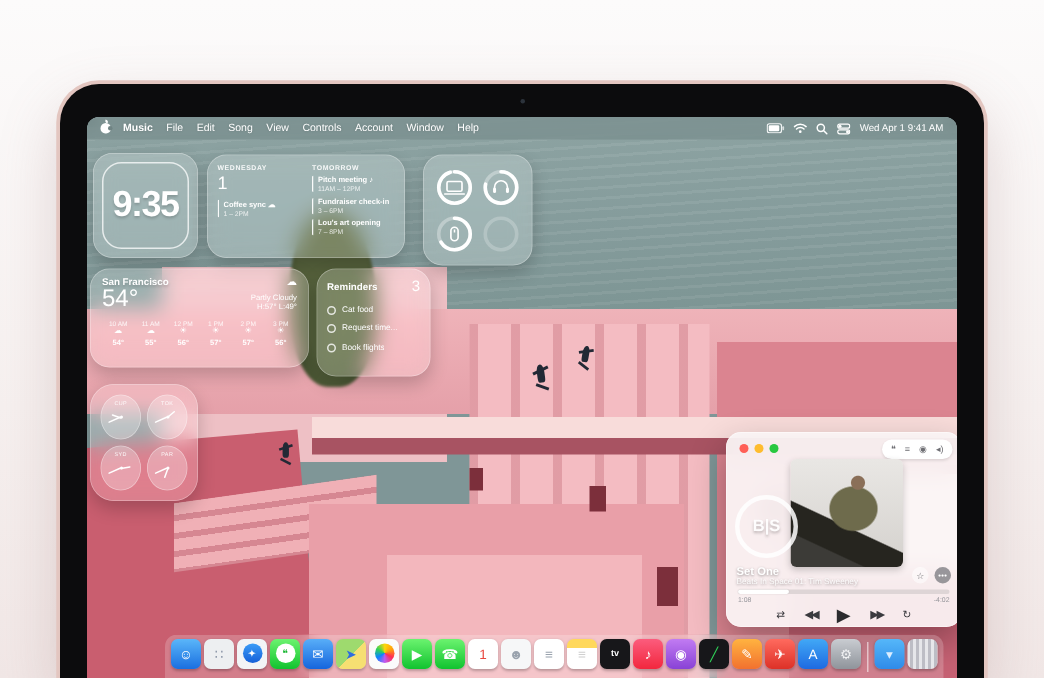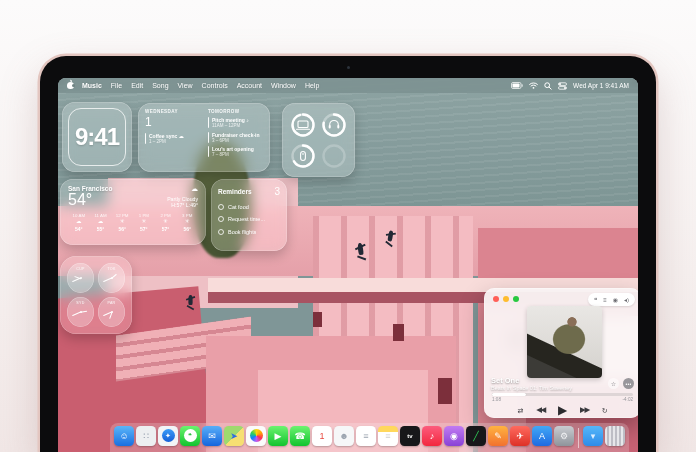--- a/index.html
+++ b/index.html
@@ -245,21 +245,21 @@
             <circle cx="2" cy="2.1" r="1" fill="#fff"></circle>
             <rect x="0.5" y="4.6" width="8" height="2.6" rx="1.3" fill="none" stroke="#fff" stroke-width="0.8"></rect>
             <circle cx="7" cy="5.9" r="1" fill="#fff"></circle>
           </svg>
           <span class="menu-clock">Wed Apr 1  9:41 AM</span>
         </div>
       </div>
 
       <div class="widget w-clock">
         <div class="clock-frame">
-          <span class="clock-time">9:41</span>
+          <span class="clock-time">9:35</span>
         </div>
       </div>
 
       <div class="widget w-cal">
         <div class="cal-col">
           <div class="cal-label">WEDNESDAY</div>
           <div class="cal-date">1</div>
           <div id="today-events">
               <div class="cal-event">
                 <div class="ev-title">Coffee sync ☁</div>
@@ -423,20 +423,21 @@
             <span class="t-dot" style="background: rgb(254, 188, 46);"></span>
             <span class="t-dot" style="background: rgb(40, 200, 64);"></span>
           </div>
         <div class="ptoolbar" id="ptoolbar">
             <span class="ptool">❝</span>
             <span class="ptool">≡</span>
             <span class="ptool">◉</span>
             <span class="ptool">◂)</span>
           </div>
         <div class="art"></div>
+        <div class="bs-logo">B|S</div>
         <div class="song-title">Set One</div>
         <div class="song-sub">Beats In Space 01: Tim Sweeney</div>
         <div class="star-btn">
             <span>☆</span>
           </div>
         <div class="more-btn">
             <span>•••</span>
           </div>
         <div class="progress">
           <div class="progress-fill" id="progress-fill" style="width: 24%;"></div>

